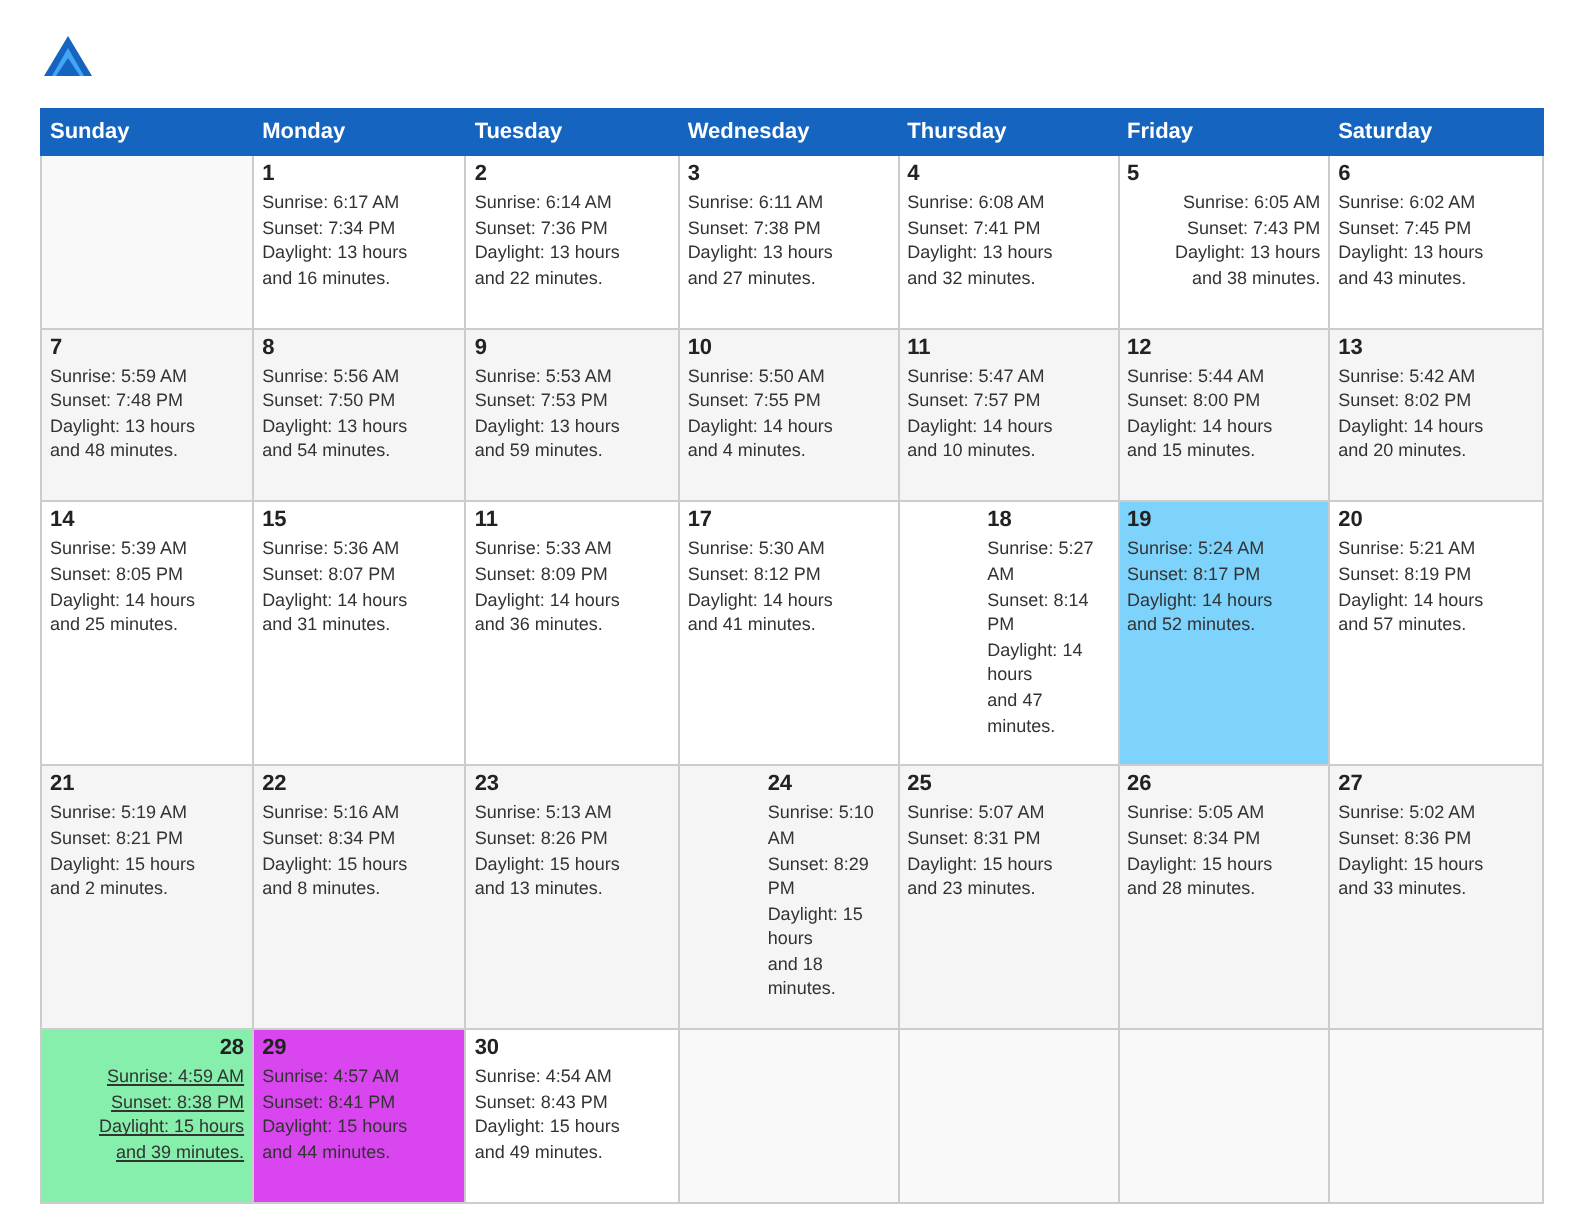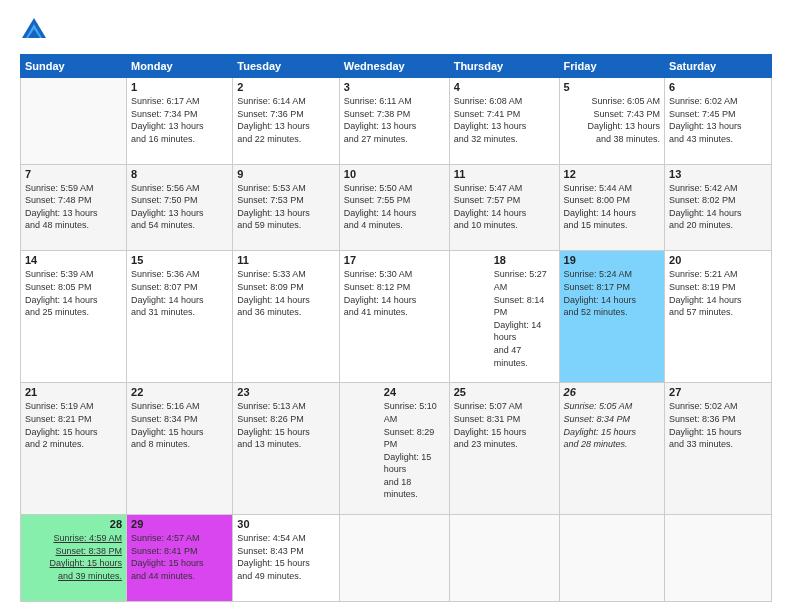--- a/index.html
+++ b/index.html
@@ -309,21 +309,21 @@
 Daylight: 15 hours
 and 18 minutes.</div>
           </td>
           <td style="background: rgb(245, 245, 245);">
             <span class="day-num">25</span>
             <div class="day-info" style="white-space: pre-line;">Sunrise: 5:07 AM
 Sunset: 8:31 PM
 Daylight: 15 hours
 and 23 minutes.</div>
           </td>
-          <td style="background: rgb(245, 245, 245); font-style: italic;">
+          <td style="background: rgb(245, 245, 245);">
             <span class="day-num">26</span>
             <div class="day-info" style="white-space: pre-line;">Sunrise: 5:05 AM
 Sunset: 8:34 PM
 Daylight: 15 hours
 and 28 minutes.</div>
           </td>
           <td style="background: rgb(245, 245, 245);">
             <span class="day-num">27</span>
             <div class="day-info" style="white-space: pre-line;">Sunrise: 5:02 AM
 Sunset: 8:36 PM

